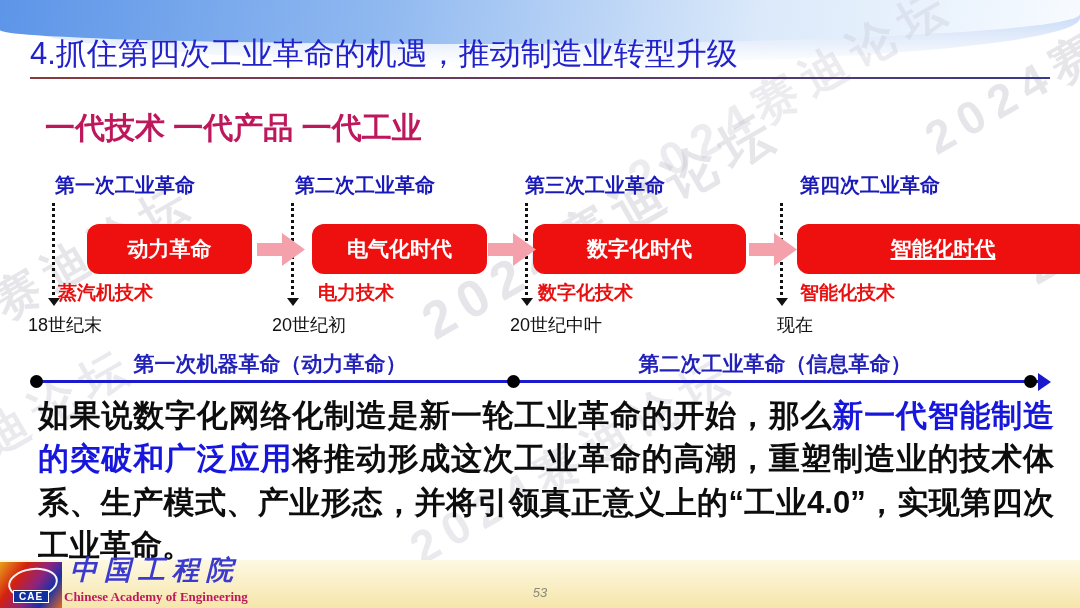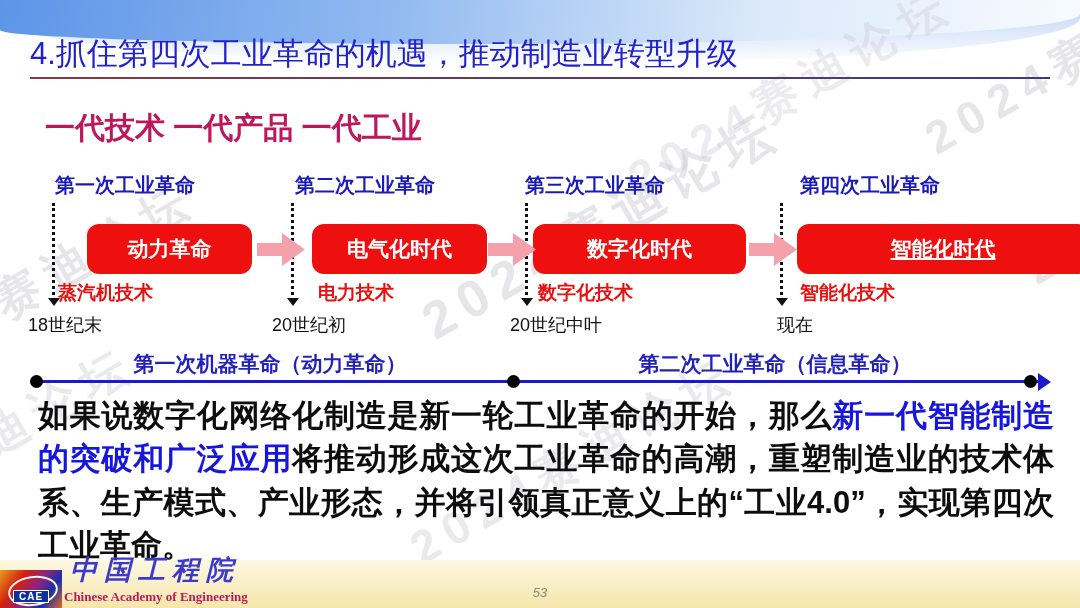--- a/index.html
+++ b/index.html
@@ -53,21 +53,21 @@
      border:9px solid transparent;border-left:13px solid #1a1acc;}
   .dot{position:absolute;top:375px;width:13px;height:13px;border-radius:50%;background:#000;}
   .dt0{left:30px;} .dt1{left:507px;} .dt2{left:1024px;}
   
   .body-text{position:absolute;left:38px;top:394px;width:1016px;font-size:31px;font-weight:bold;
      line-height:1.40;color:#0d0d0d;text-align:justify;z-index:3;}
   .seg-blue{color:#1616dd;}
   
   .bottom-band{position:absolute;left:0;right:0;bottom:0;height:48px;
      background:linear-gradient(to bottom,#fdf8e2,#f6e6ab);z-index:2;}
-  .logo{position:absolute;left:0;bottom:0;width:62px;height:38px;z-index:4;
+  .logo{position:absolute;left:0;bottom:0;width:62px;height:46px;z-index:4;
      background:linear-gradient(125deg,#e8a01a 0%,#d42010 30%,#8c2480 55%,#1830a8 75%,#e86820 100%);
      display:flex;align-items:flex-end;justify-content:center;}
   .logo-ellipse{position:absolute;left:8px;top:6px;width:46px;height:26px;border:2px solid #f5f5f5;
      border-radius:50%;transform:rotate(-8deg);}
   .logo-cae{position:relative;margin-bottom:5px;background:#1030a0;color:#ffffff;font-size:10px;
      font-weight:bold;padding:0 5px;border:1px solid #fff;letter-spacing:1px;}
   .org-cn{position:absolute;left:70px;bottom:20px;font-family:"DejaVu Serif","Liberation Serif",serif;
      font-style:italic;font-weight:bold;font-size:27px;color:#3a3acf;letter-spacing:7px;z-index:4;}
   .org-en{position:absolute;left:64px;bottom:3px;font-family:"Liberation Serif","DejaVu Serif",serif;
      font-weight:bold;font-size:13px;color:#be185d;z-index:4;}

